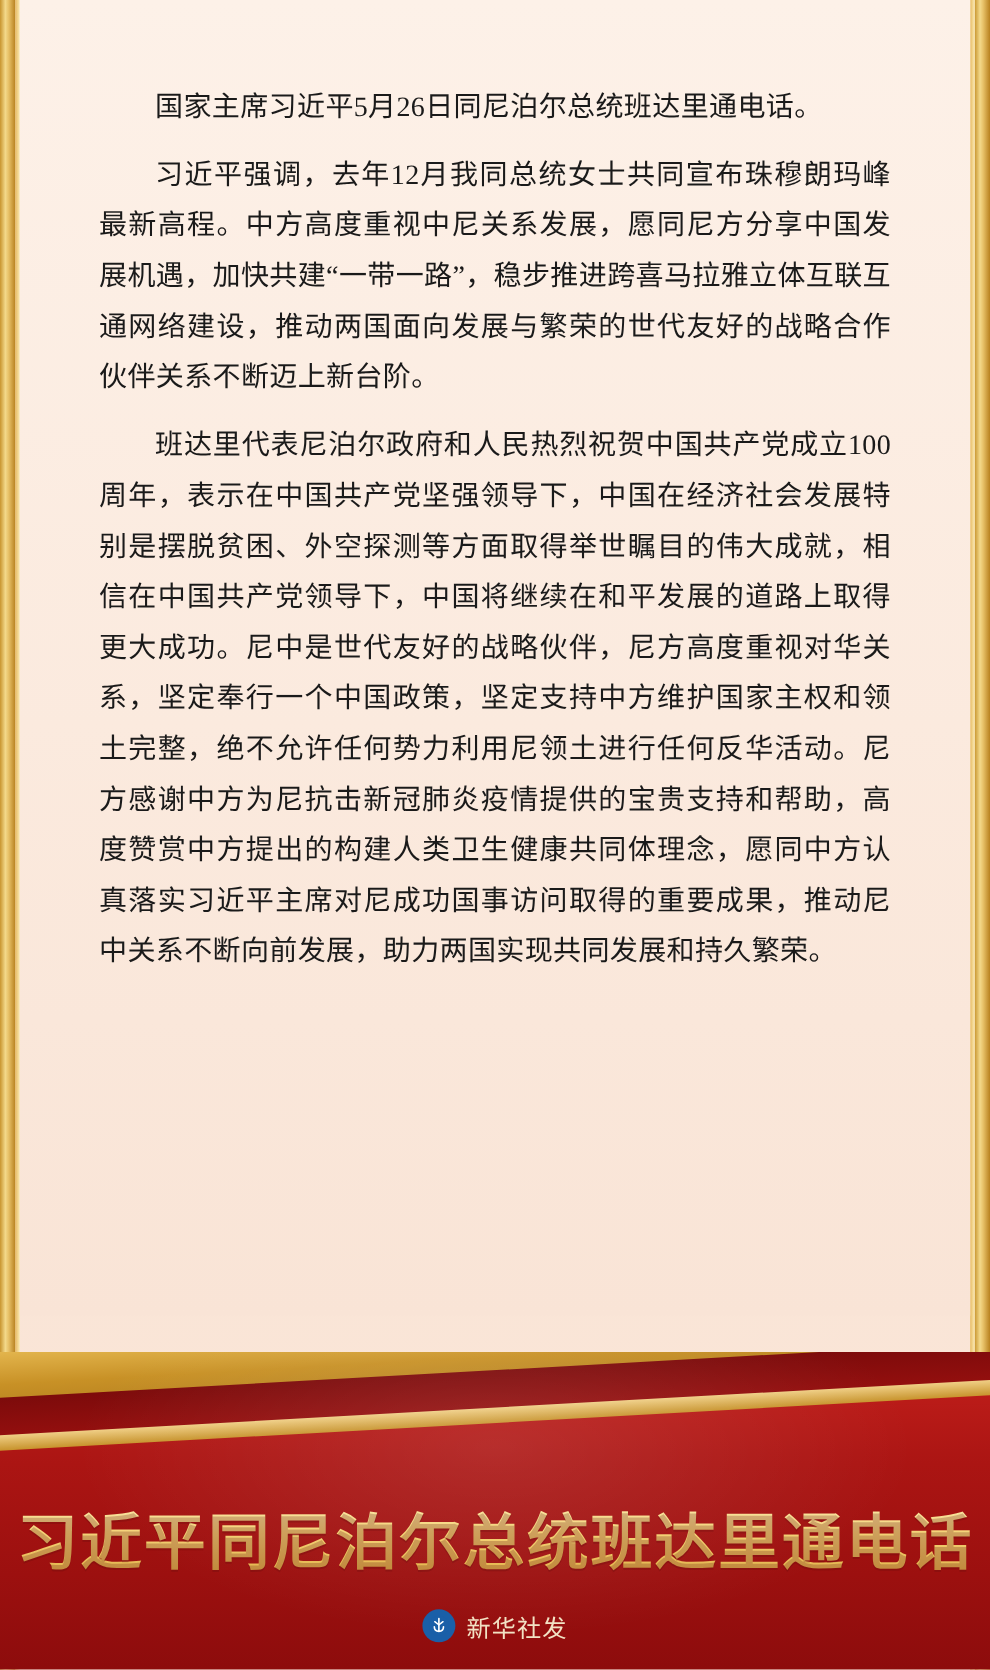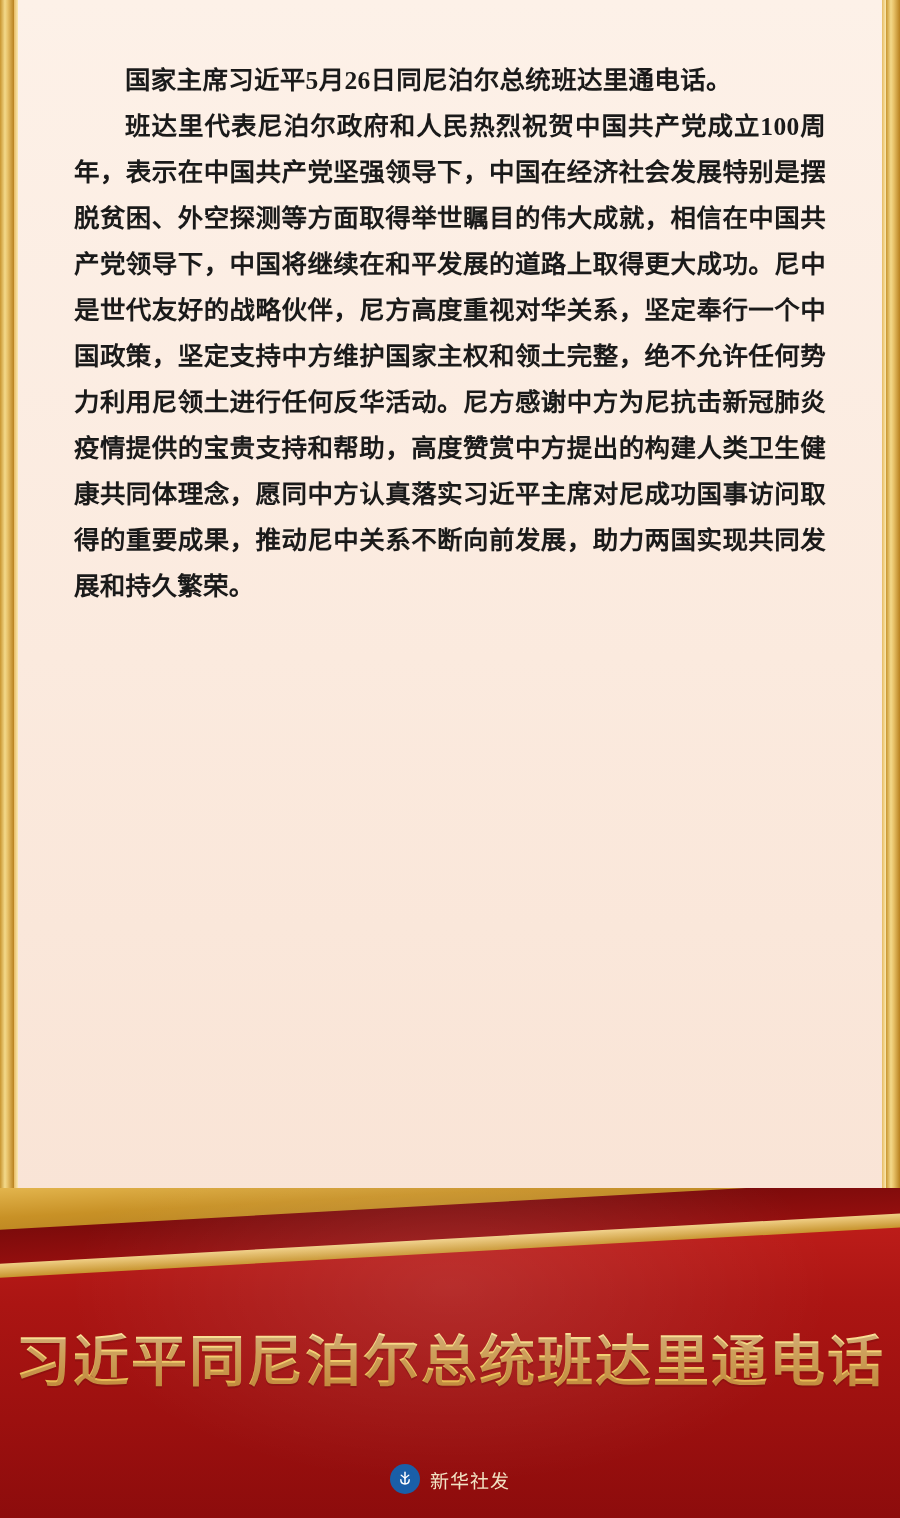--- a/index.html
+++ b/index.html
@@ -49,38 +49,38 @@
     left: 18px;
     right: 18px;
     top: 0;
     height: 1196px;
     padding: 58px 56px 20px 56px;
     box-sizing: border-box;
     background: linear-gradient(180deg, #fdf1e8 0%, #fbeade 55%, #f9e4d6 100%);
   }
 
   .article p {
-    margin: 0;
+    margin: 16px;
     color: #1a1a1a;
     font-size: 25.5px;
     line-height: 46px;
     letter-spacing: 0.3px;
     text-indent: 2em;
     text-align: justify;
     text-justify: inter-ideograph;
-    font-weight: 700;
+    font-weight: 400;
   }
 
   
   .banner {
     position: absolute;
     left: 0;
     right: 0;
     bottom: 0;
-    height: 330px;
+    height: 289px;
     overflow: hidden;
   }
 
   .banner-bg {
     position: absolute;
     inset: 0;
     background: linear-gradient(180deg, #c5201c 0%, #ab1513 35%, #9c100f 70%, #8d0c0c 100%);
   }
 
   
@@ -158,37 +158,38 @@
     height: 30px;
     border-radius: 50%;
     background: #1a5fa8;
     display: inline-flex;
     align-items: center;
     justify-content: center;
   }
 
   .credit-text {
     color: #f2e2c4;
-    font-size: 19px;
+    font-size: 22px;
     letter-spacing: 1px;
     font-family: "Liberation Sans", sans-serif;
   }
 </style>
 </head>
 <body>
 
 <div class="poster">
 
   <div class="edge left"></div>
   <div class="edge-inner left"></div>
   <div class="edge right"></div>
   <div class="edge-inner right"></div>
 
   <div class="article">
     <p>国家主席习近平5月26日同尼泊尔总统班达里通电话。</p>
+    <p>习近平强调，去年12月我同总统女士共同宣布珠穆朗玛峰最新高程。中方高度重视中尼关系发展，愿同尼方分享中国发展机遇，加快共建“一带一路”，稳步推进跨喜马拉雅立体互联互通网络建设，推动两国面向发展与繁荣的世代友好的战略合作伙伴关系不断迈上新台阶。</p>
     <p>班达里代表尼泊尔政府和人民热烈祝贺中国共产党成立100周年，表示在中国共产党坚强领导下，中国在经济社会发展特别是摆脱贫困、外空探测等方面取得举世瞩目的伟大成就，相信在中国共产党领导下，中国将继续在和平发展的道路上取得更大成功。尼中是世代友好的战略伙伴，尼方高度重视对华关系，坚定奉行一个中国政策，坚定支持中方维护国家主权和领土完整，绝不允许任何势力利用尼领土进行任何反华活动。尼方感谢中方为尼抗击新冠肺炎疫情提供的宝贵支持和帮助，高度赞赏中方提出的构建人类卫生健康共同体理念，愿同中方认真落实习近平主席对尼成功国事访问取得的重要成果，推动尼中关系不断向前发展，助力两国实现共同发展和持久繁荣。</p>
   </div>
 
   <div class="banner">
     <div class="banner-bg"></div>
     <div class="ribbon-gold"></div>
     <div class="ribbon-dark"></div>
     <div class="ribbon-gold2"></div>
     <div class="banner-sheen"></div>
 

